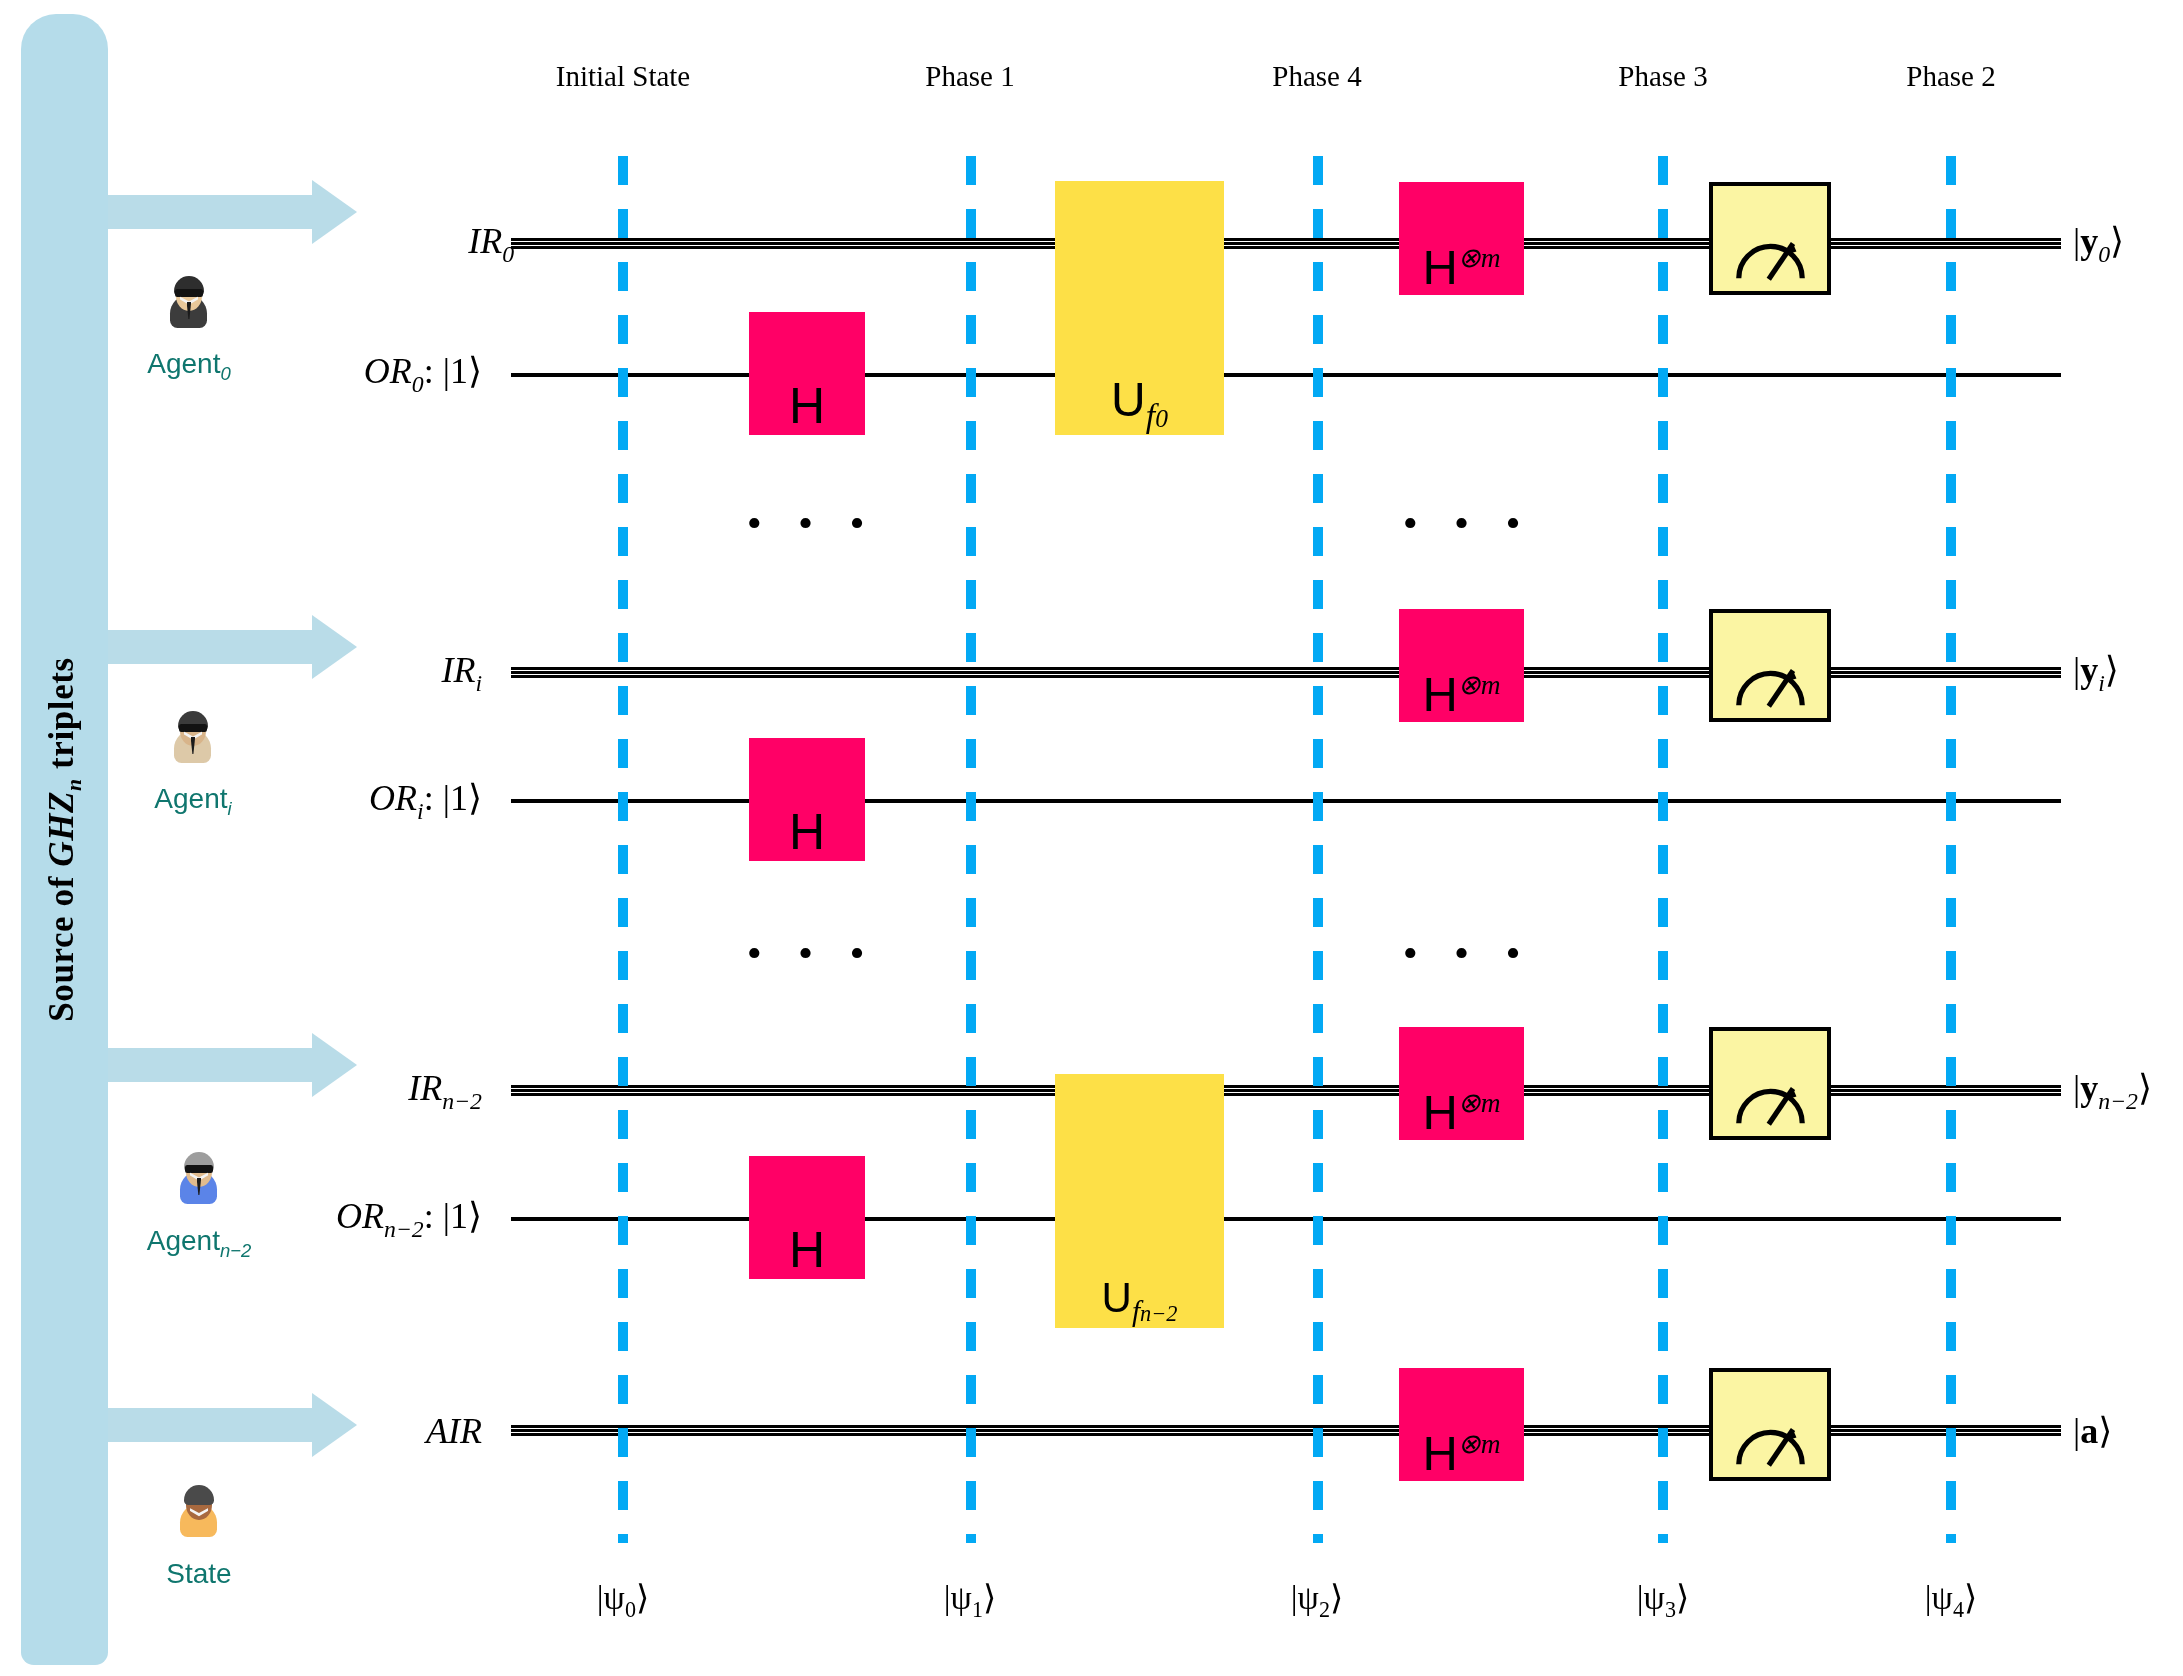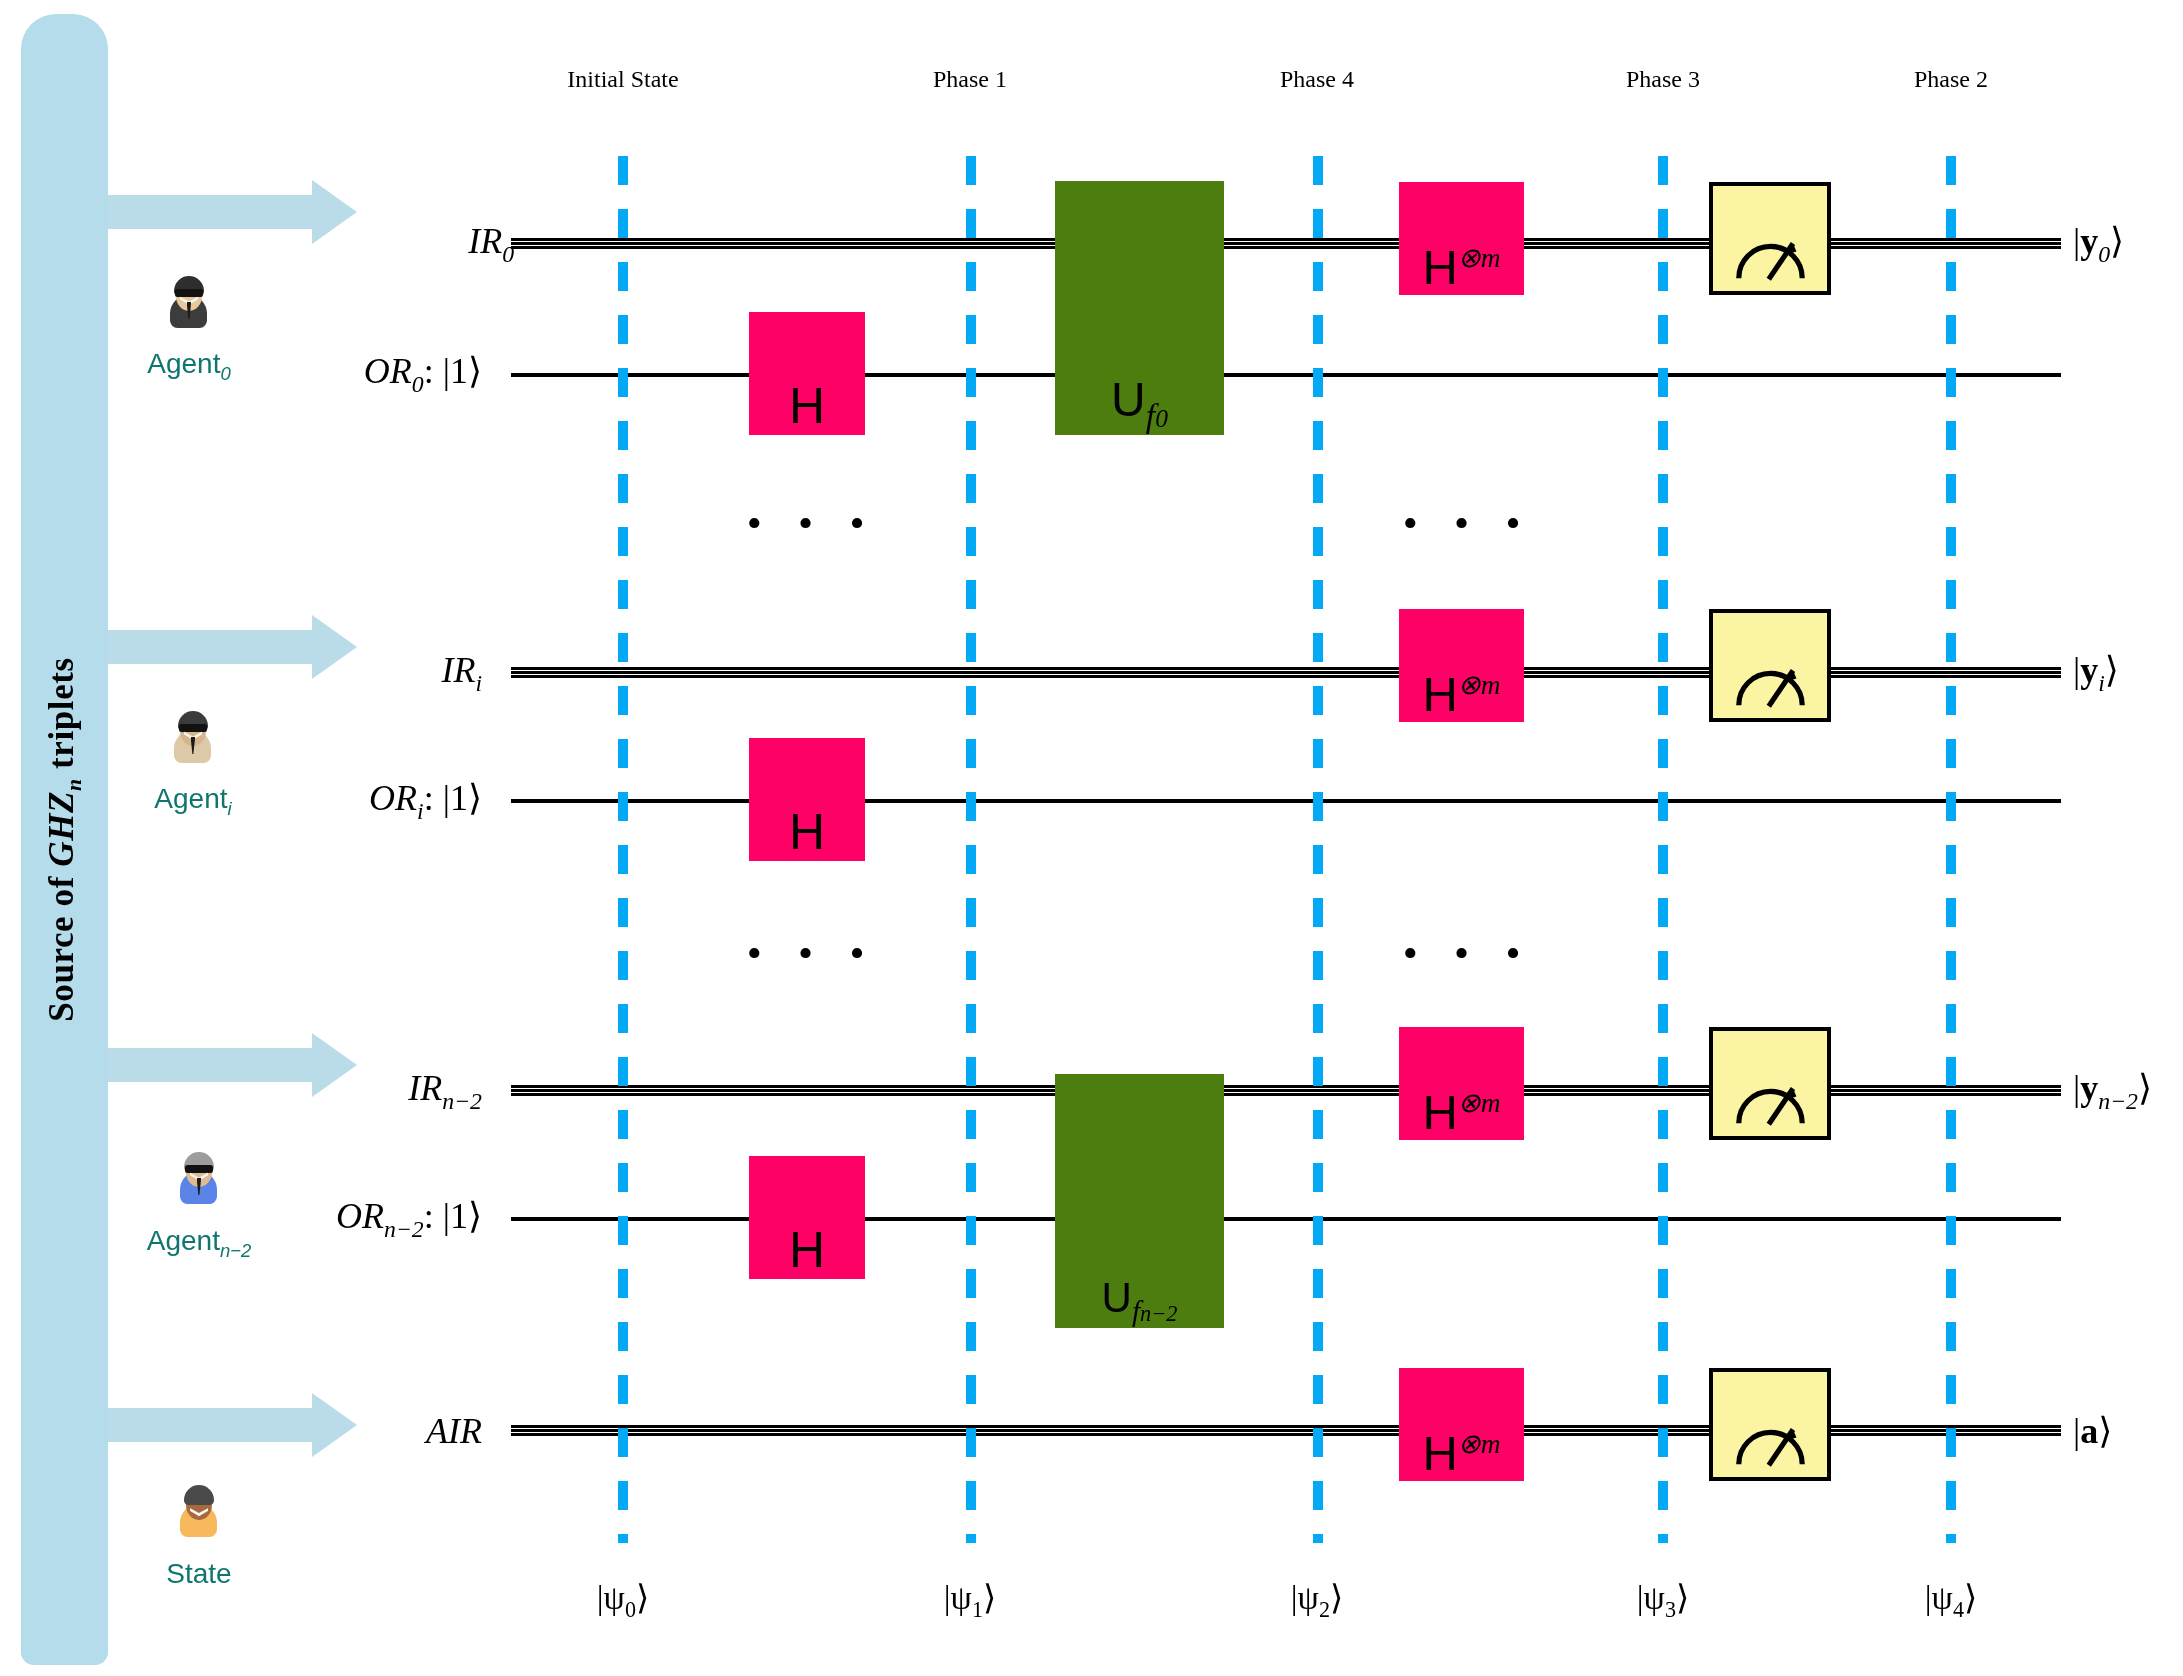--- a/index.html
+++ b/index.html
@@ -55,33 +55,33 @@
   .bundle .ln.c{top:8.1px;}
 
   
   .phase-line{
     position:absolute;width:10px;top:110px;height:1161px;
     background-image:linear-gradient(#03a9f4 54%,rgba(0,0,0,0) 0%);
     background-size:10px 53px;background-repeat:repeat-y;
   }
   .phase-title{
     position:absolute;top:93px;transform:translate(-50%,-100%);
-    font-family:"Liberation Serif",serif;font-size:24px;color:#000;white-space:nowrap;text-align:right;
+    font-family:"Liberation Serif",serif;font-size:29px;color:#000;white-space:nowrap;text-align:right;
   }
   .psi-label{
     position:absolute;top:1577px;transform:translateX(-50%);
     font-family:"Liberation Serif",serif;font-size:34px;color:#000;white-space:nowrap;
   }
   .psi-label sub{font-size:0.65em;}
 
   
   .gate{position:absolute;display:flex;align-items:flex-end;justify-content:center;
         font-family:"Liberation Sans",sans-serif;color:#000;}
   .gate.pink{background:#ff0066;}
-  .gate.green{background:#4d7c0f;}
+  .gate.green{background:#fde047;}
   .gate.yellow{background:#fbf5a3;border:4.1px solid #000;box-sizing:border-box;}
   .gate-h{font-size:50px;font-weight:500;}
   .gate-hm{font-size:49px;font-weight:500;white-space:nowrap;}
   .gate-hm sup{font-size:0.56em;font-style:italic;font-family:"Liberation Serif",serif;}
   .gate-u{font-size:48px;font-weight:500;white-space:nowrap;}
   .gate-u sub{font-size:0.70em;font-style:italic;font-family:"Liberation Serif",serif;}
 
   
   .reg-label{position:absolute;transform:translate(-100%,-50%);
     font-family:"Liberation Serif",serif;font-style:italic;font-size:36px;

